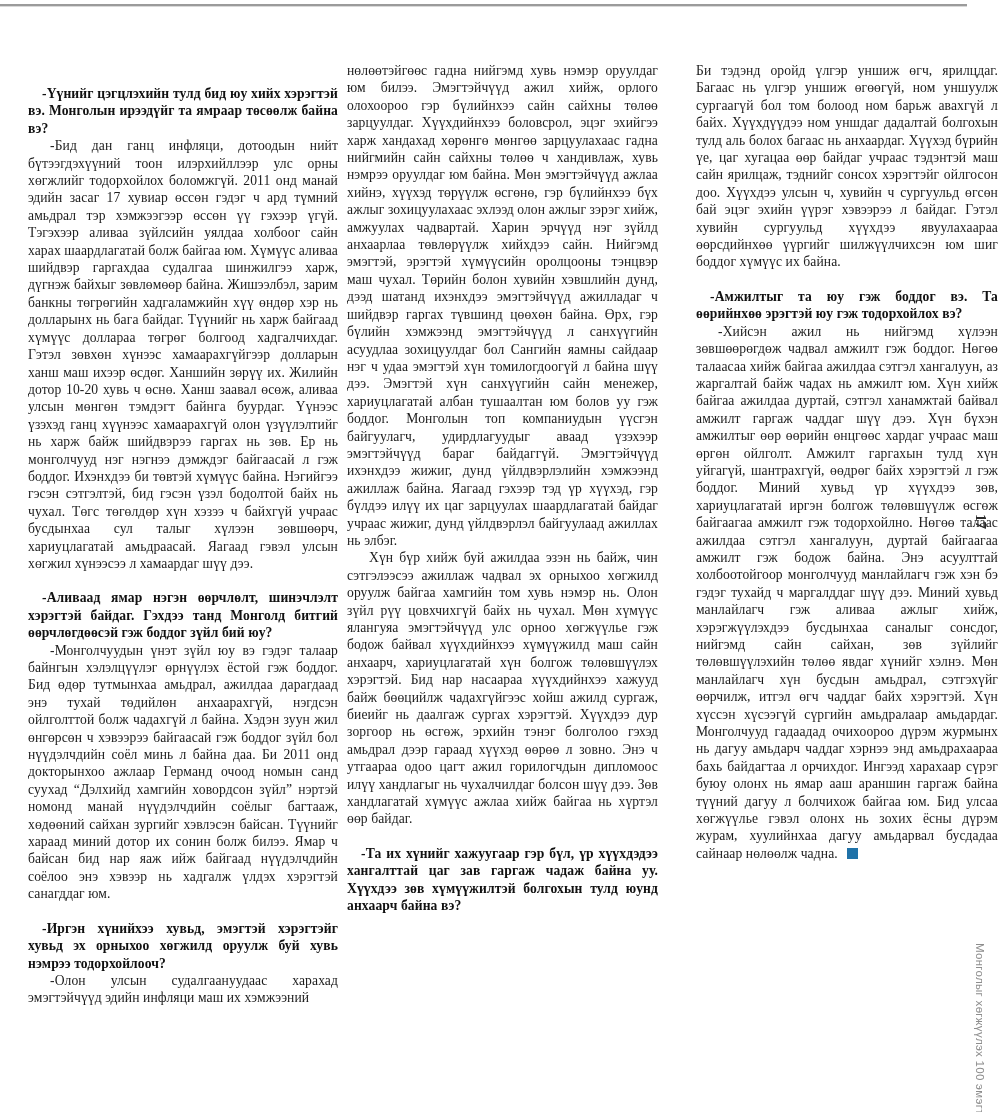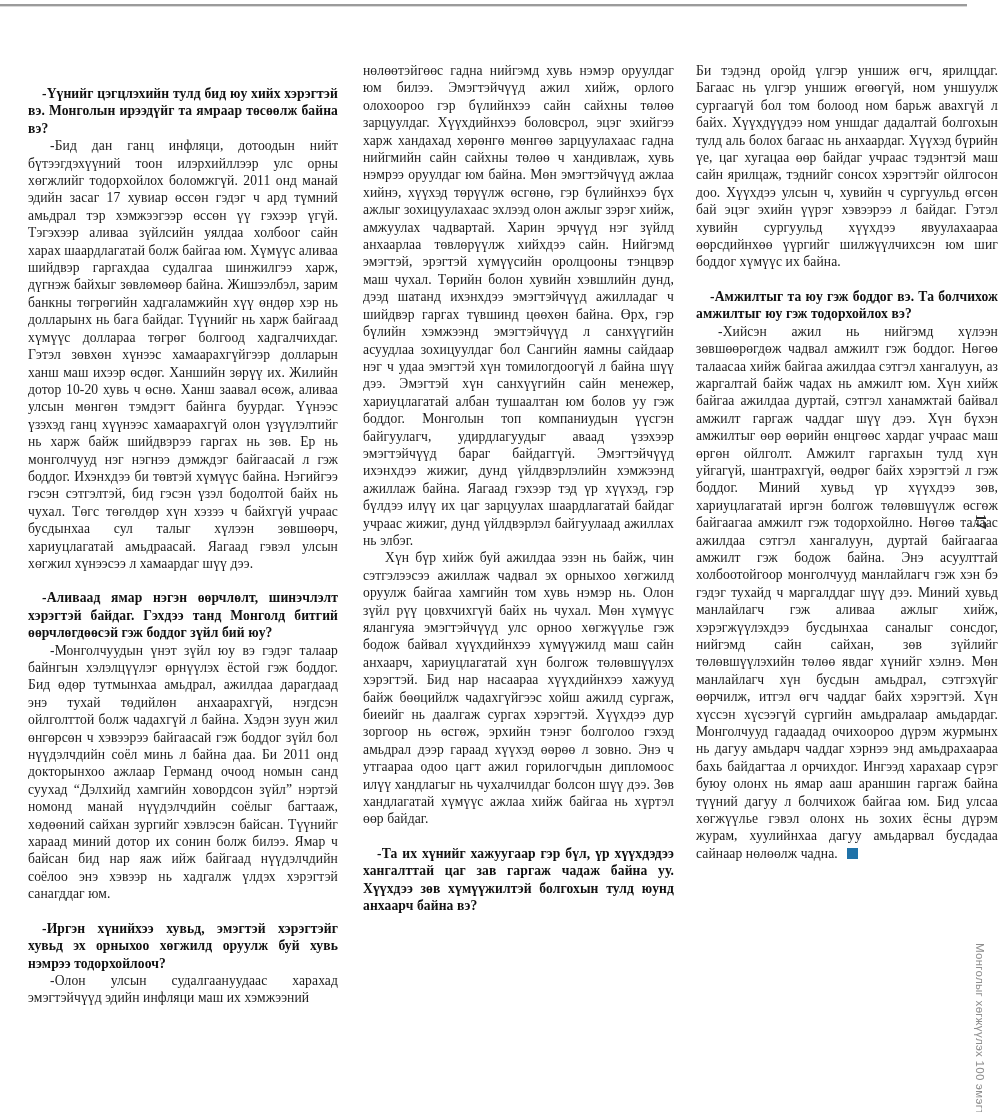--- a/index.html
+++ b/index.html
@@ -22,21 +22,21 @@
     position: absolute;
     top: 62px;
     width: 310px;
     text-align: justify;
     font-size: 13.6px;
     line-height: 17.4px;
     color: #1b1b1b;
     letter-spacing: 0.1px;
   }
   .col-1 { left: 28px; }
-  .col-2 { left: 363px; width: 311px; font-family: Liberation Serif, serif; }
+  .col-2 { left: 347px; width: 311px; font-family: Liberation Serif, serif; }
   .col-3 { left: 696px; width: 302px; }
   .col p { margin: 0; }
   .col p.body { text-indent: 22px; }
   .col p.body-noindent { text-indent: 0; }
   .col p.heading {
     font-weight: bold;
     text-indent: 14px;
     margin-top: 17px;
     color: #111111;
   }
@@ -83,19 +83,19 @@
       <p class="heading">-Иргэн хүнийхээ хувьд, эмэгтэй хэрэгтэйг хувьд эх орныхоо хөгжилд оруулж буй хувь нэмрээ тодорхойлооч?</p>
       <p class="body">-Олон улсын судалгаануудаас харахад эмэгтэйчүүд эдийн инфляци маш их хэмжээний</p>
     </div>
   <div class="col col-2">
       <p class="body-noindent">нөлөөтэйгөөс гадна нийгэмд хувь нэмэр оруулдаг юм билээ. Эмэгтэйчүүд ажил хийж, орлого олохоороо гэр бүлийнхээ сайн сайхны төлөө зарцуулдаг. Хүүхдийнхээ боловсрол, эцэг эхийгээ харж хандахад хөрөнгө мөнгөө зарцуулахаас гадна нийгмийн сайн сайхны төлөө ч хандивлаж, хувь нэмрээ оруулдаг юм байна. Мөн эмэгтэйчүүд ажлаа хийнэ, хүүхэд төрүүлж өсгөнө, гэр бүлийнхээ бүх ажлыг зохицуулахаас эхлээд олон ажлыг зэрэг хийж, амжуулах чадвартай. Харин эрчүүд нэг зүйлд анхаарлаа төвлөрүүлж хийхдээ сайн. Нийгэмд эмэгтэй, эрэгтэй хүмүүсийн оролцооны тэнцвэр маш чухал. Төрийн болон хувийн хэвшлийн дунд, дээд шатанд ихэнхдээ эмэгтэйчүүд ажилладаг ч шийдвэр гаргах түвшинд цөөхөн байна. Өрх, гэр бүлийн хэмжээнд эмэгтэйчүүд л санхүүгийн асуудлаа зохицуулдаг бол Сангийн яамны сайдаар нэг ч удаа эмэгтэй хүн томилогдоогүй л байна шүү дээ. Эмэгтэй хүн санхүүгийн сайн менежер, хариуцлагатай албан тушаалтан юм болов уу гэж боддог. Монголын топ компаниудын үүсгэн байгуулагч, удирдлагуудыг аваад үзэхээр эмэгтэйчүүд бараг байдаггүй. Эмэгтэйчүүд ихэнхдээ жижиг, дунд үйлдвэрлэлийн хэмжээнд ажиллаж байна. Яагаад гэхээр тэд үр хүүхэд, гэр бүлдээ илүү их цаг зарцуулах шаардлагатай байдаг учраас жижиг, дунд үйлдвэрлэл байгуулаад ажиллах нь элбэг.</p>
       <p class="body">Хүн бүр хийж буй ажилдаа эзэн нь байж, чин сэтгэлээсээ ажиллаж чадвал эх орныхоо хөгжилд оруулж байгаа хамгийн том хувь нэмэр нь. Олон зүйл рүү цовхчихгүй байх нь чухал. Мөн хүмүүс ялангуяа эмэгтэйчүүд улс орноо хөгжүүлье гэж бодож байвал хүүхдийнхээ хүмүүжилд маш сайн анхаарч, хариуцлагатай хүн болгож төлөвшүүлэх хэрэгтэй. Бид нар насаараа хүүхдийнхээ хажууд байж бөөцийлж чадахгүйгээс хойш ажилд сургаж, биеийг нь даалгаж сургах хэрэгтэй. Хүүхдээ дур зоргоор нь өсгөж, эрхийн тэнэг болголоо гэхэд амьдрал дээр гараад хүүхэд өөрөө л зовно. Энэ ч утгаараа одоо цагт ажил горилогчдын дипломоос илүү хандлагыг нь чухалчилдаг болсон шүү дээ. Зөв хандлагатай хүмүүс ажлаа хийж байгаа нь хүртэл өөр байдаг.</p>
       <p class="heading">-Та их хүнийг хажуугаар гэр бүл, үр хүүхдэдээ хангалттай цаг зав гаргаж чадаж байна уу. Хүүхдээ зөв хүмүүжилтэй болгохын тулд юунд анхаарч байна вэ?</p>
     </div>
   <div class="col col-3">
       <p class="body-noindent">Би тэдэнд оройд үлгэр уншиж өгч, ярилцдаг. Багаас нь үлгэр уншиж өгөөгүй, ном уншуулж сургаагүй бол том болоод ном барьж авахгүй л байх. Хүүхдүүдээ ном уншдаг дадалтай болгохын тулд аль болох багаас нь анхаардаг. Хүүхэд бүрийн үе, цаг хугацаа өөр байдаг учраас тэдэнтэй маш сайн ярилцаж, тэднийг сонсох хэрэгтэйг ойлгосон доо. Хүүхдээ улсын ч, хувийн ч сургуульд өгсөн бай эцэг эхийн үүрэг хэвээрээ л байдаг. Гэтэл хувийн сургуульд хүүхдээ явуулахаараа өөрсдийнхөө үүргийг шилжүүлчихсэн юм шиг боддог хүмүүс их байна.</p>
-      <p class="heading">-Амжилтыг та юу гэж боддог вэ. Та болчихож амжилтыг юу гэж тодорхойлох вэ?</p>
+      <p class="heading">-Амжилтыг та юу гэж боддог вэ. Та өөрийнхөө эрэгтэй юу гэж тодорхойлох вэ?</p>
       <p class="body">-Хийсэн ажил нь нийгэмд хүлээн зөвшөөрөгдөж чадвал амжилт гэж боддог. Нөгөө талаасаа хийж байгаа ажилдаа сэтгэл хангалуун, аз жаргалтай байж чадах нь амжилт юм. Хүн хийж байгаа ажилдаа дуртай, сэтгэл ханамжтай байвал амжилт гаргаж чаддаг шүү дээ. Хүн бүхэн амжилтыг өөр өөрийн өнцгөөс хардаг учраас маш өргөн ойлголт. Амжилт гаргахын тулд хүн уйгагүй, шантрахгүй, өөдрөг байх хэрэгтэй л гэж боддог. Миний хувьд үр хүүхдээ зөв, хариуцлагатай иргэн болгож төлөвшүүлж өсгөж байгаагаа амжилт гэж тодорхойлно. Нөгөө талаас ажилдаа сэтгэл хангалуун, дуртай байгаагаа амжилт гэж бодож байна. Энэ асуулттай холбоотойгоор монголчууд манлайлагч гэж хэн бэ гэдэг тухайд ч маргалддаг шүү дээ. Миний хувьд манлайлагч гэж аливаа ажлыг хийж, хэрэгжүүлэхдээ бусдынхаа саналыг сонсдог, нийгэмд сайн сайхан, зөв зүйлийг төлөвшүүлэхийн төлөө явдаг хүнийг хэлнэ. Мөн манлайлагч хүн бусдын амьдрал, сэтгэхүйг өөрчилж, итгэл өгч чаддаг байх хэрэгтэй. Хүн хүссэн хүсээгүй сүргийн амьдралаар амьдардаг. Монголчууд гадаадад очихоороо дүрэм журмынх нь дагуу амьдарч чаддаг хэрнээ энд амьдрахаараа бахь байдагтаа л орчихдог. Ингээд харахаар сүрэг буюу олонх нь ямар ааш араншин гаргаж байна түүний дагуу л болчихож байгаа юм. Бид улсаа хөгжүүлье гэвэл олонх нь зохих ёсны дүрэм журам, хуулийнхаа дагуу амьдарвал бусдадаа сайнаар нөлөөлж чадна.<span class="endmark" style="background: rgb(31, 114, 168);"></span></p>
     </div>
 
   <div class="page-number">17</div>
   <div class="spine-text">Монголыг хөгжүүлэх 100 эмэгтэй</div>
 </div>
 
 </body></html>

